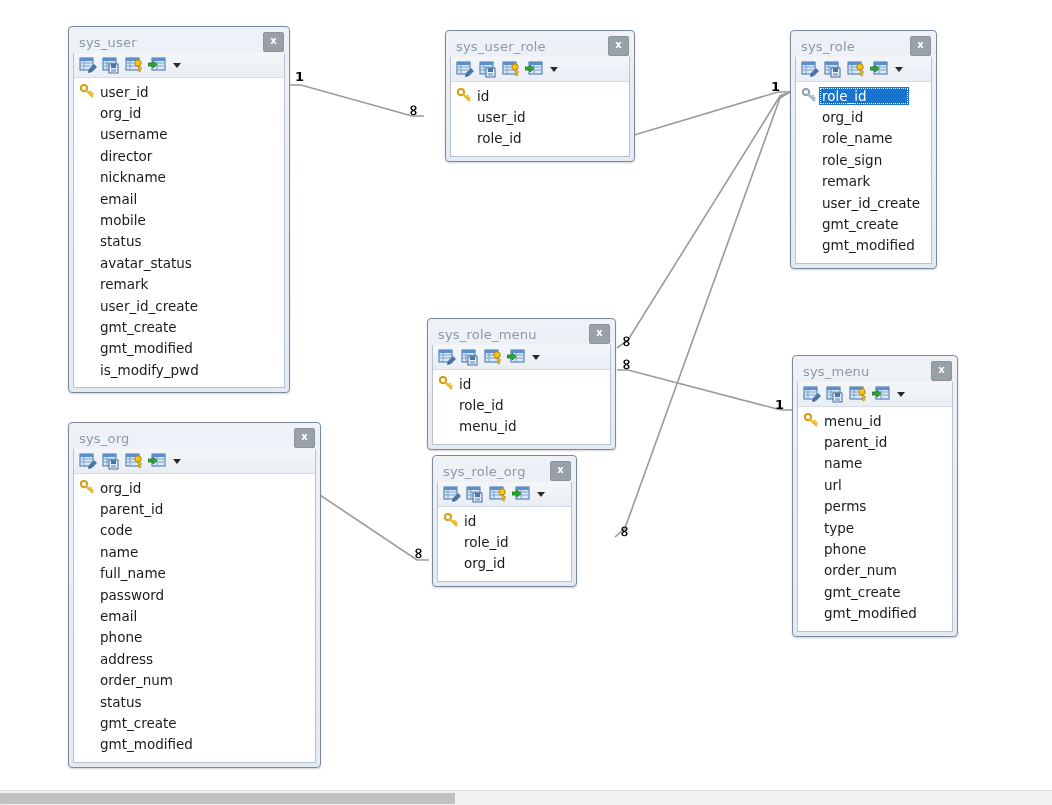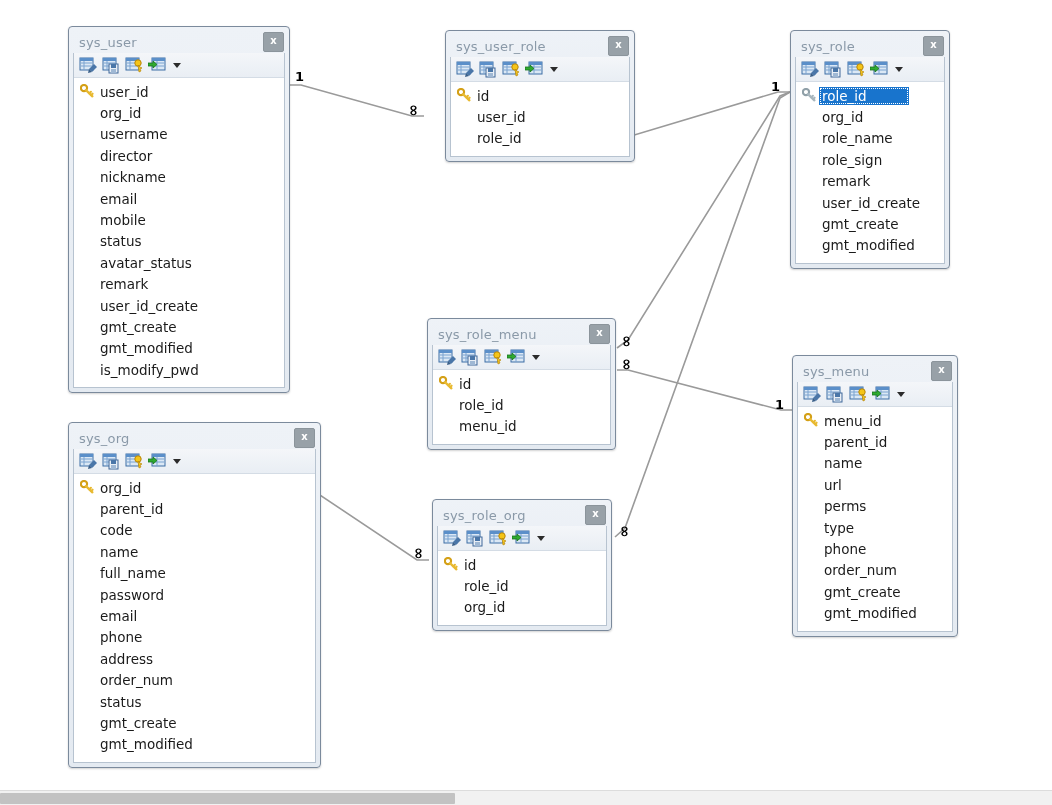--- a/index.html
+++ b/index.html
@@ -378,21 +378,21 @@
             <span class="col-name">user_id</span>
           </div>
           <div class="col">
             <span class="col-keyslot"></span>
             <span class="col-name">role_id</span>
           </div>
         </div>
     </div>
   </div>
 
-  <div class="tbl" style="left:790px; top:30px; width:160px;">
+  <div class="tbl" style="left:790px; top:30px; width:147px;">
     <div class="tbl-head">
       <span class="tbl-title">sys_role</span>
       <span class="tbl-close">x</span>
     </div>
     <div class="tbl-body">
       <div class="tbl-toolbar">
         <span class="tb-ico">
           <svg width="18" height="17" viewBox="0 0 18 17">
               <rect x="1" y="1" width="13" height="12" fill="#dbe8f5" stroke="#3c6ea5"></rect>
               <rect x="1" y="1" width="13" height="3" fill="#5b8fc9"></rect>
@@ -734,21 +734,21 @@
             <span class="col-name">gmt_create</span>
           </div>
           <div class="col">
             <span class="col-keyslot"></span>
             <span class="col-name">gmt_modified</span>
           </div>
         </div>
     </div>
   </div>
 
-  <div class="tbl" style="left:432px; top:455px; width:180px;margin-top:44px;">
+  <div class="tbl" style="left:432px; top:455px; width:145px;">
     <div class="tbl-head">
       <span class="tbl-title">sys_role_org</span>
       <span class="tbl-close">x</span>
     </div>
     <div class="tbl-body">
       <div class="tbl-toolbar">
         <span class="tb-ico">
           <svg width="18" height="17" viewBox="0 0 18 17">
               <rect x="1" y="1" width="13" height="12" fill="#dbe8f5" stroke="#3c6ea5"></rect>
               <rect x="1" y="1" width="13" height="3" fill="#5b8fc9"></rect>

